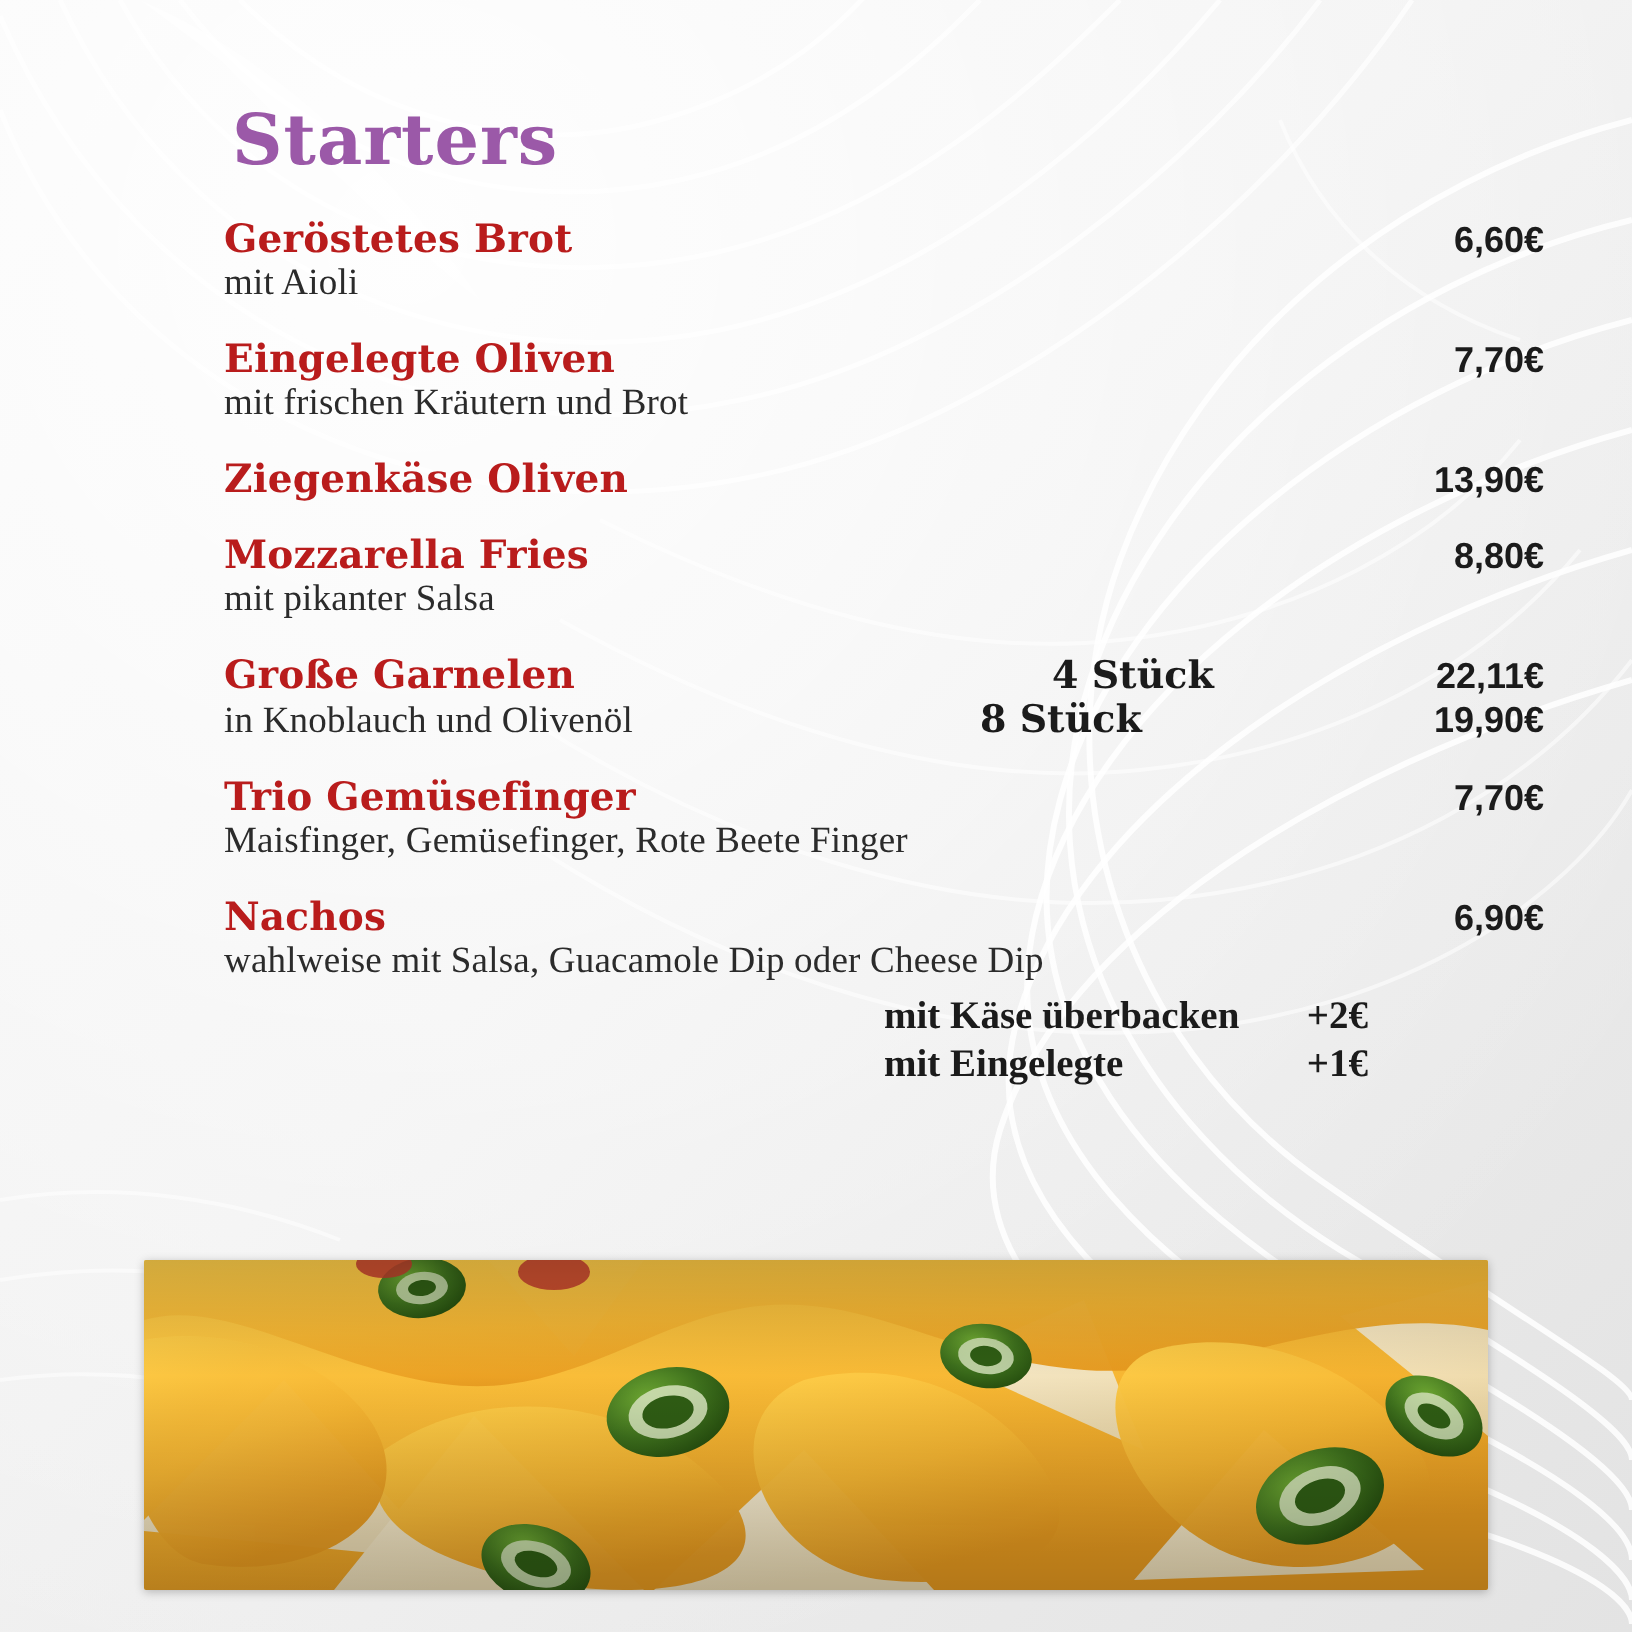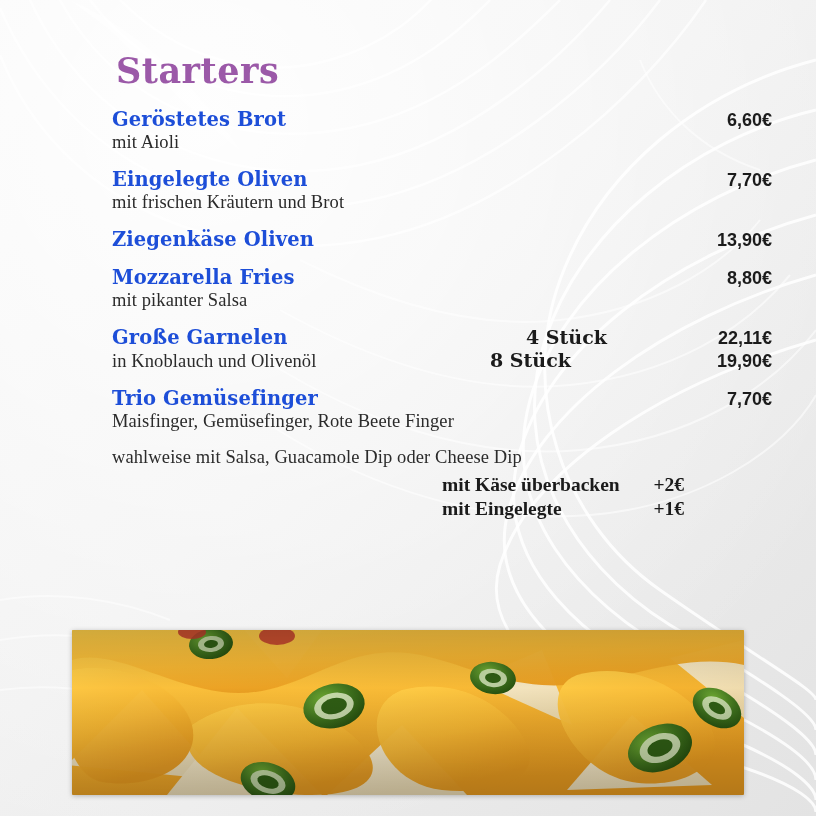--- a/index.html
+++ b/index.html
@@ -48,21 +48,21 @@
     margin-bottom: 15px;
   }
   .row {
     display: flex;
     align-items: baseline;
   }
   .name {
     font-family: "DejaVu Serif", serif;
     font-weight: bold;
     font-size: 19.5px;
-    color: #1d4ed8;
+    color: #b91c1c;
     letter-spacing: 0.1px;
     flex: 0 0 auto;
   }
   .spacer { flex: 1 1 auto; }
   .qty {
     font-family: "DejaVu Serif", serif;
     font-weight: bold;
     font-size: 19px;
     color: #1b1b1b;
     width: 150px;
@@ -231,20 +231,25 @@
       <div class="item">
         <div class="row">
           <span class="name">Trio Gemüsefinger</span>
           <span class="spacer"></span>
           <span class="price">7,70€</span>
         </div>
         <div class="desc">Maisfinger, Gemüsefinger, Rote Beete Finger</div>
       </div>
 
       <div class="item">
+        <div class="row">
+          <span class="name">Nachos</span>
+          <span class="spacer"></span>
+          <span class="price">6,90€</span>
+        </div>
         <div class="desc">wahlweise mit Salsa, Guacamole Dip oder Cheese Dip</div>
         <div class="addons">
           <div class="addon-row">
             <span class="addon-label">mit Käse überbacken</span>
             <span class="addon-price">+2€</span>
           </div>
           <div class="addon-row">
             <span class="addon-label">mit Eingelegte</span>
             <span class="addon-price">+1€</span>
           </div>

